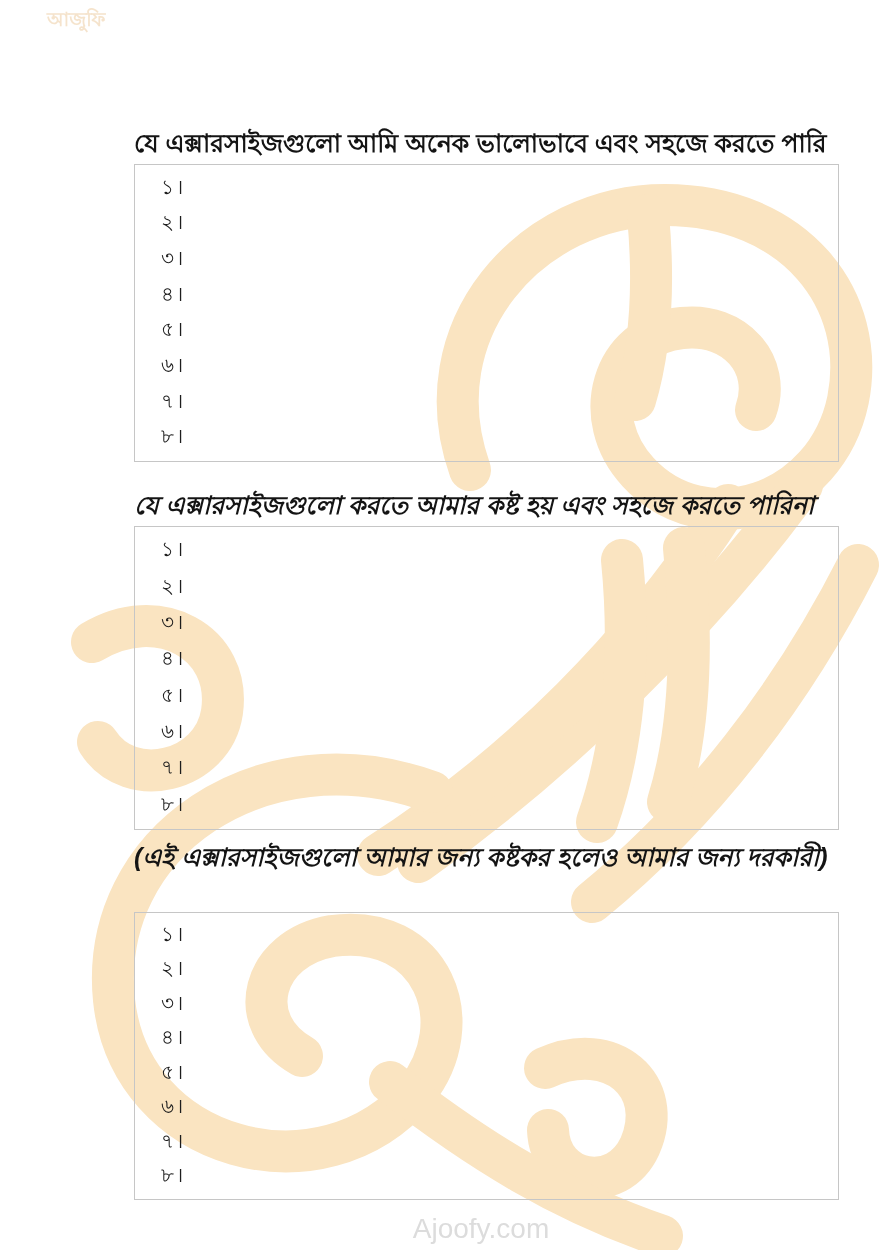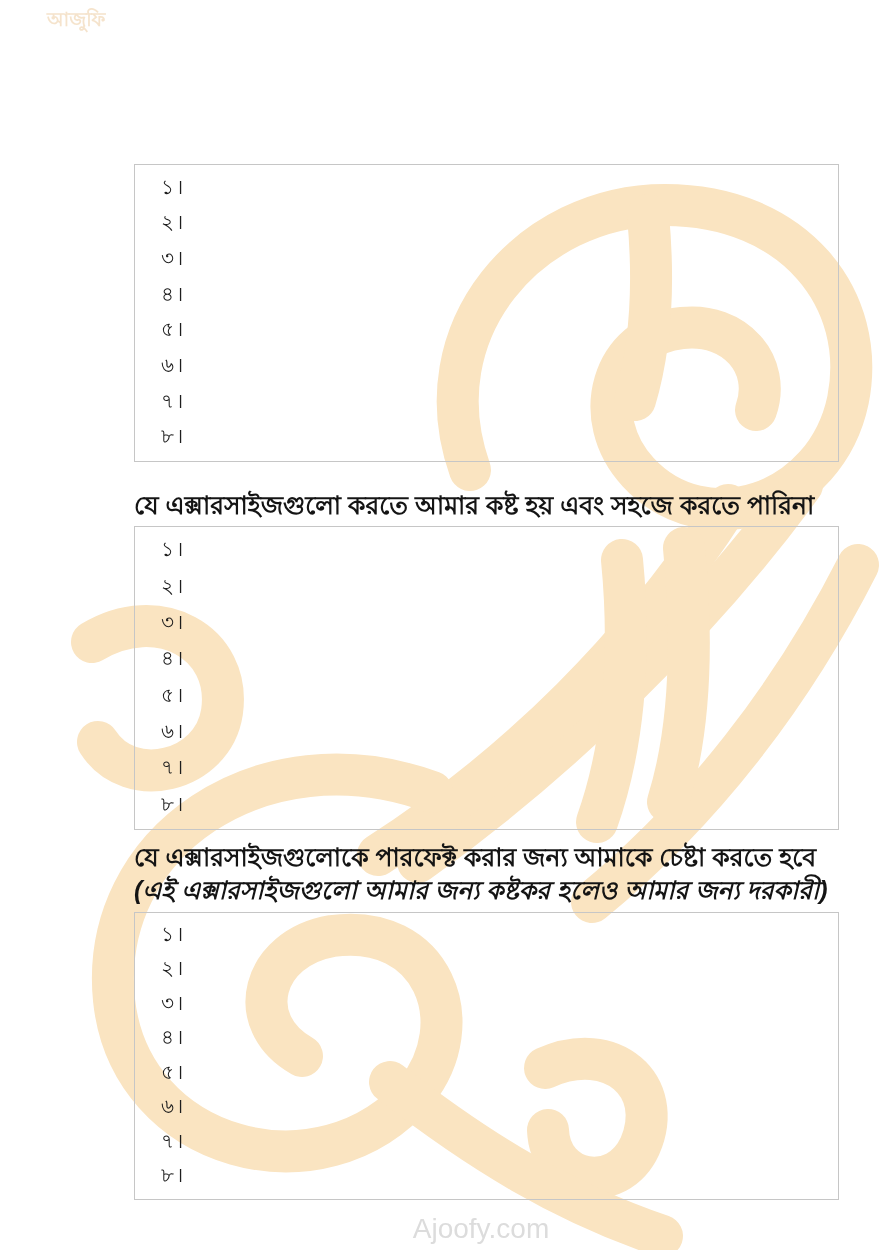--- a/index.html
+++ b/index.html
@@ -41,21 +41,21 @@
     display:flex; flex-direction:column; justify-content:space-evenly;
     padding:4px 0 4px 26px;
   }
   .line-item { font-size:20px; color:#1d1d1d; letter-spacing:2px; }
   .footer {
     position:absolute; left:0; bottom:5px; width:884px;
     text-align:center; font-size:28px; color:#dcdcdc;
   }
   #heading-1 { top:127px; }
   #box-1 { top:164px; height:298px; }
-  #heading-2 { top:489px; }
+  #heading-2 { top:489px;font-style:italic; }
   #box-2 { top:526px; height:304px; }
   #heading-3 { top:841px; }
   #box-3 { top:912px; height:288px; }
 </style>
 </head>
 <body>
 
 <div class="page">
 
   <svg class="watermark" viewBox="0 0 884 1250" fill="none" stroke="#FAE4C1" stroke-width="42" stroke-linecap="round">
@@ -76,20 +76,21 @@
 
     <path d="M 545 1068 C 612 1038, 666 1086, 640 1146 C 617 1196, 550 1184, 548 1130"></path>
     <path d="M 390 1082 C 480 1152, 562 1202, 662 1236"></path>
   </svg>
 
   <div class="content">
 
     <div class="logo">আজুফি</div>
 
 
+    <div class="heading" id="heading-1">যে এক্সারসাইজগুলো আমি অনেক ভালোভাবে এবং সহজে করতে পারি</div>
     <div class="box" id="box-1">
       <div class="line-item">১।</div>
       <div class="line-item">২।</div>
       <div class="line-item">৩।</div>
       <div class="line-item">৪।</div>
       <div class="line-item">৫।</div>
       <div class="line-item">৬।</div>
       <div class="line-item">৭।</div>
       <div class="line-item">৮।</div>
     </div>
@@ -100,21 +101,20 @@
       <div class="line-item">২।</div>
       <div class="line-item">৩।</div>
       <div class="line-item">৪।</div>
       <div class="line-item">৫।</div>
       <div class="line-item">৬।</div>
       <div class="line-item">৭।</div>
       <div class="line-item">৮।</div>
     </div>
 
     <div class="heading" id="heading-3">
-      <span>যে এক্সারসাইজগুলোকে পারফেক্ট করার জন্য আমাকে চেষ্টা করতে হবে</span>
       <span class="sub">(এই এক্সারসাইজগুলো আমার জন্য কষ্টকর হলেও আমার জন্য দরকারী)</span>
     </div>
     <div class="box" id="box-3">
       <div class="line-item">১।</div>
       <div class="line-item">২।</div>
       <div class="line-item">৩।</div>
       <div class="line-item">৪।</div>
       <div class="line-item">৫।</div>
       <div class="line-item">৬।</div>
       <div class="line-item">৭।</div>

